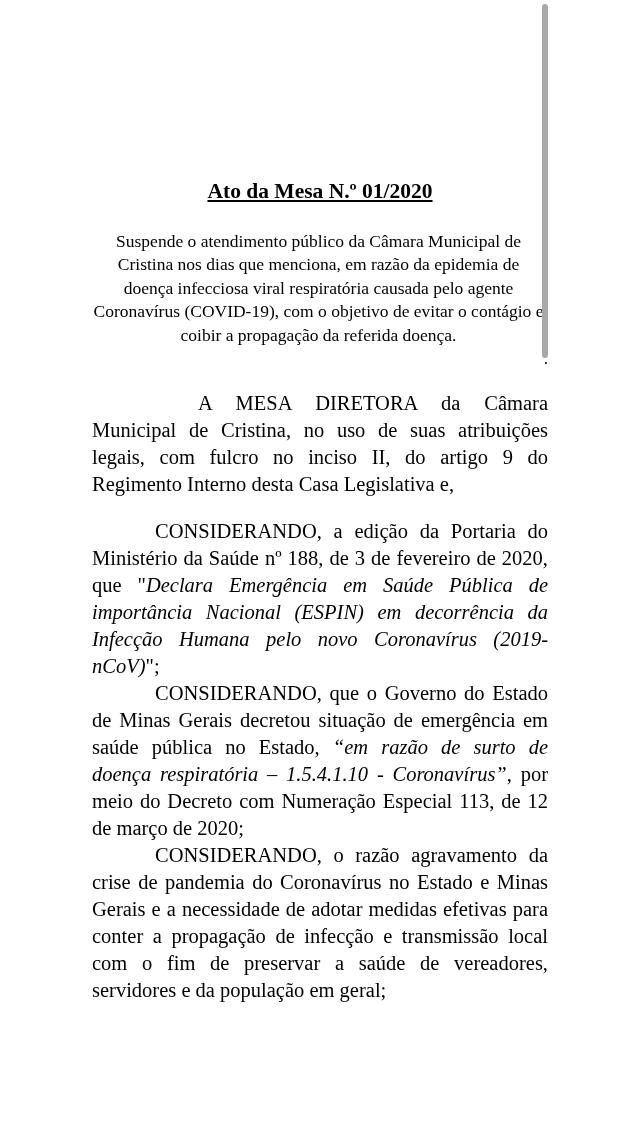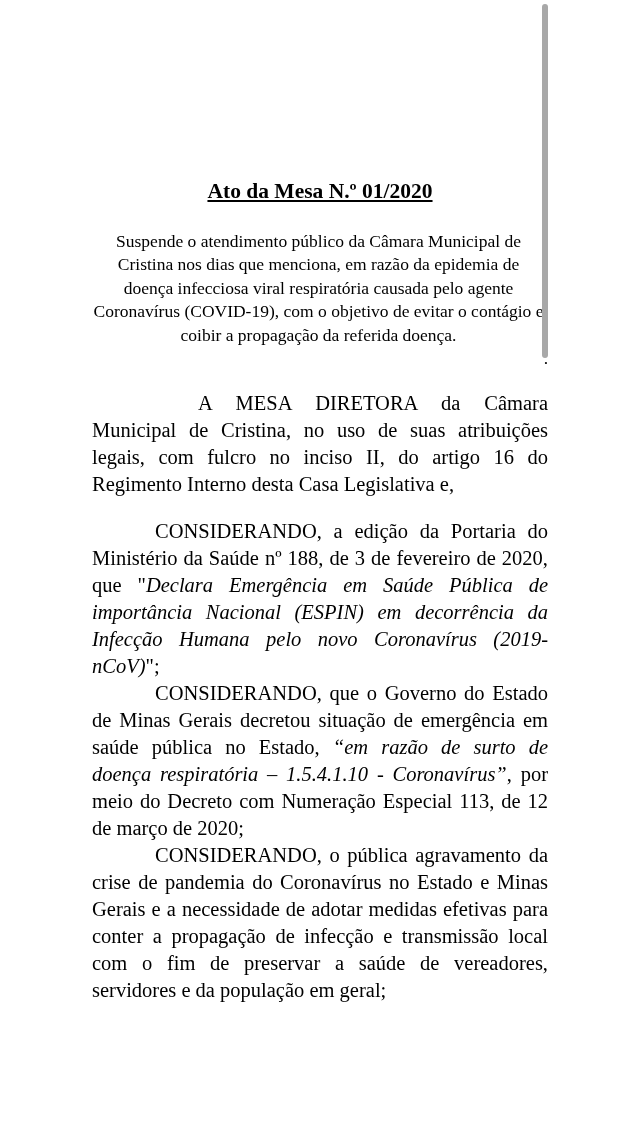--- a/index.html
+++ b/index.html
@@ -67,20 +67,20 @@
 </style>
 </head>
 <body>
 
 <div class="page" style="background: rgb(255, 255, 255); color: rgb(0, 0, 0);">
   <div class="content">
     <h1 class="doc-title">Ato da Mesa N.º 01/2020</h1>
     <p class="summary">Suspende o atendimento público da Câmara Municipal de Cristina nos dias que menciona, em razão da epidemia de doença infecciosa viral respiratória causada pelo agente Coronavírus (COVID-19), com o objetivo de evitar o contágio e coibir a propagação da referida doença.</p>
     <p class="period-line">.</p>
     <div>
-        <p class="body-para indent-large spaced"><span class="seg-normal">A MESA DIRETORA da Câmara Municipal de Cristina, no uso de suas atribuições legais, com fulcro no inciso II, do artigo 16 do Regimento Interno desta Casa Legislativa e,</span></p>
+        <p class="body-para indent-large spaced"><span class="seg-normal">A MESA DIRETORA da Câmara Municipal de Cristina, no uso de suas atribuições legais, com fulcro no inciso II, do artigo 9 do Regimento Interno desta Casa Legislativa e,</span></p>
         <p class="body-para indent-normal spaced"><span class="seg-normal">CONSIDERANDO, a edição da Portaria do Ministério da Saúde nº 188, de 3 de fevereiro de 2020, que "</span><span class="seg-italic">Declara Emergência em Saúde Pública de importância Nacional (ESPIN) em decorrência da Infecção Humana pelo novo Coronavírus (2019-nCoV)</span><span class="seg-normal">";</span></p>
         <p class="body-para indent-normal"><span class="seg-normal">CONSIDERANDO, que o Governo do Estado de Minas Gerais decretou situação de emergência em saúde pública no Estado, </span><span class="seg-italic">“em razão de surto de doença respiratória – 1.5.4.1.10 - Coronavírus”</span><span class="seg-normal">, por meio do Decreto com Numeração Especial 113, de 12 de março de 2020;</span></p>
-        <p class="body-para indent-normal"><span class="seg-normal">CONSIDERANDO, o pública agravamento da crise de pandemia do Coronavírus no Estado e Minas Gerais e a necessidade de adotar medidas efetivas para conter a propagação de infecção e transmissão local com o fim de preservar a saúde de vereadores, servidores e da população em geral;</span></p>
+        <p class="body-para indent-normal"><span class="seg-normal">CONSIDERANDO, o razão agravamento da crise de pandemia do Coronavírus no Estado e Minas Gerais e a necessidade de adotar medidas efetivas para conter a propagação de infecção e transmissão local com o fim de preservar a saúde de vereadores, servidores e da população em geral;</span></p>
       </div>
   </div>
   <div class="scrollbar-thumb" style="background: rgb(168, 168, 168);"></div>
 </div>
 
 </body></html>

